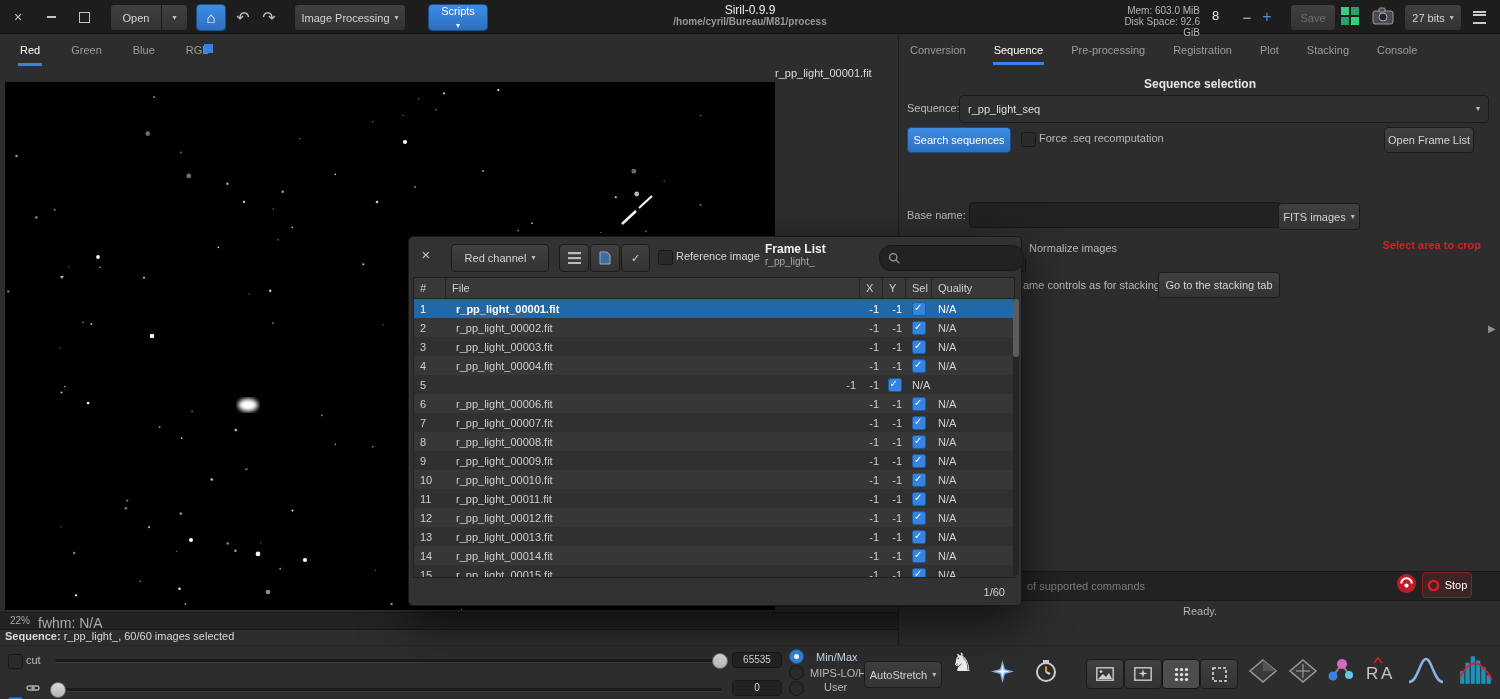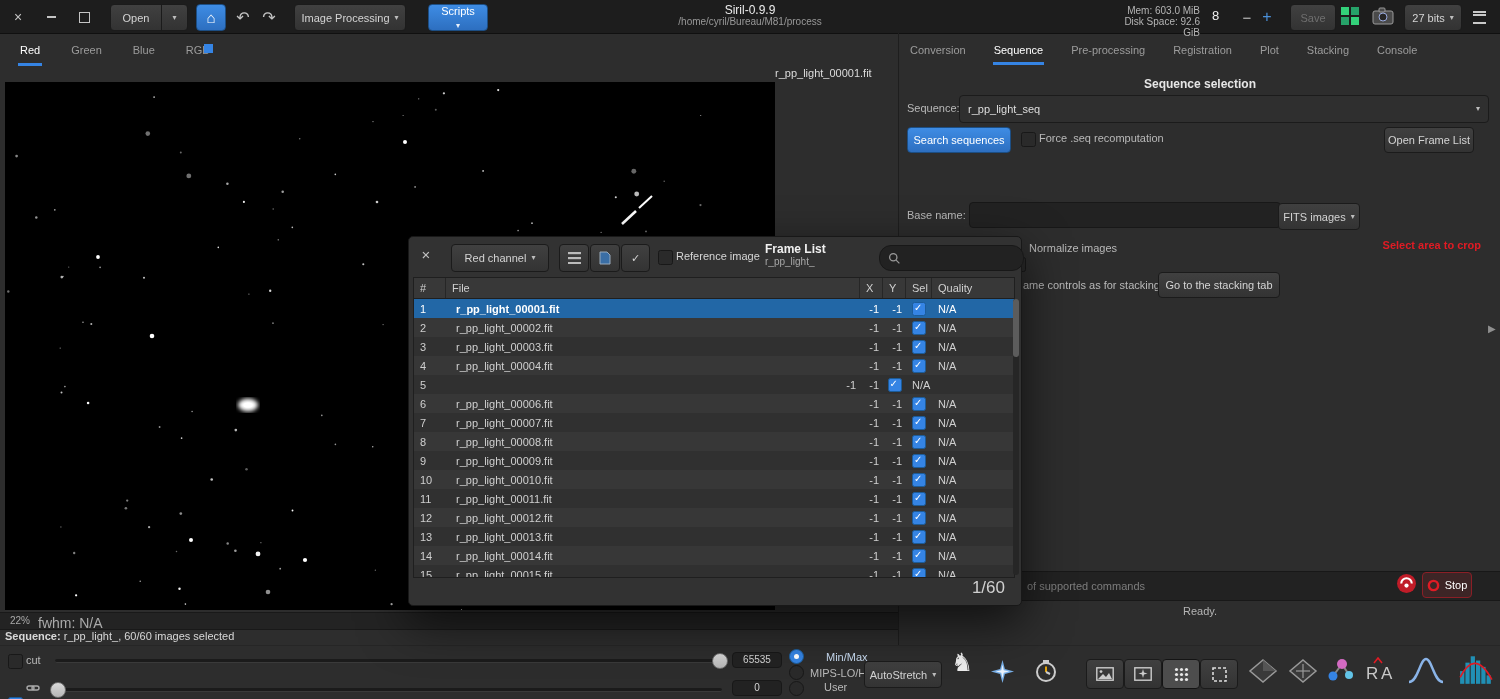--- a/index.html
+++ b/index.html
@@ -85,21 +85,21 @@
       <span>Image Processing</span>
         <span class="chev">▾</span>
     </div>
     <div class="btn blue abs" style="left:428px;top:4px;width:58px;height:25px;flex-direction:column;">
       <span>Scripts</span>
         <span class="chev" style="color:#e8f0fa;">▾</span>
     </div>
 
     <div class="ttl">
       <div style="font-size:12px;color:#ececec;">Siril-0.9.9</div>
-      <div style="font-size:10px;color:#989898;margin-top:-1px;">/home/cyril/Bureau/M81/process</div>
+      <div style="font-size:10px;color:#989898;margin-top:-1px;font-weight:bold;">/home/cyril/Bureau/M81/process</div>
     </div>
 
     <div class="abs" style="left:1105px;top:5px;width:95px;text-align:right;font-size:10px;color:#b5b5b5;line-height:11px;">
       <div>Mem: 603.0  MiB</div>
       <div>Disk Space: 92.6  GiB</div>
     </div>
 
     <div class="abs" style="left:1212px;top:8px;font-size:13px;color:#eee;">8</div>
     <div class="wbtn" style="left:1238px;font-size:15px;">−</div>
     <div class="wbtn" style="left:1258px;font-size:16px;color:#4a90d9;">+</div>
@@ -299,21 +299,21 @@
     <span class="abs" style="left:26px;top:35px;">
       <svg width="14" height="14" viewBox="0 0 14 14">
           <rect x="1" y="5" width="7" height="4" rx="2" fill="none" stroke="#aaa" stroke-width="1.4"></rect>
           <rect x="6" y="5" width="7" height="4" rx="2" fill="none" stroke="#aaa" stroke-width="1.4"></rect>
         </svg>
     </span>
     <div class="slider-track" style="left:55px;top:42px;width:667px;"></div>
     <div class="slider-knob" style="left:50px;top:36px;"></div>
     <div class="entry abs" style="left:732px;top:34px;width:48px;height:14px;text-align:center;font-size:10px;line-height:14px;">0</div>
 
-    <div class="abs" style="left:789px;top:3px;display:flex;align-items:center;gap:22px;">
+    <div class="abs" style="left:789px;top:3px;display:flex;align-items:center;gap:12px;">
       <div class="radio on"></div>
       <span class="lbl" style="color:#c9dcf2;">Min/Max</span>
     </div>
     <div class="abs" style="left:789px;top:19px;display:flex;align-items:center;gap:6px;">
       <div class="radio"></div>
       <span class="lbl">MIPS-LO/HI</span>
     </div>
     <div class="abs" style="left:789px;top:35px;display:flex;gap:20px;">
       <div class="radio"></div>
       <span class="lbl">User</span>
@@ -682,16 +682,16 @@
     <div class="fcell-sel">
               <span class="cb on rowcb"></span>
             </div>
     <div class="fcell-q">N/A</div>
   </div>
         </div>
     </div>
     <div class="abs" style="right:2px;top:62px;width:6px;height:276px;background:#262626;border-radius:3px;">
       <div style="width:6px;height:58px;background:#5c5c5c;border-radius:3px;"></div>
     </div>
-    <div class="abs" style="right:16px;bottom:7px;font-size:17px;color:#d0d0d0;">1/60</div>
+    <div class="abs" style="right:16px;bottom:7px;font-size:11px;color:#d0d0d0;">1/60</div>
   </div>
 
 </div>
 
 </body></html>

